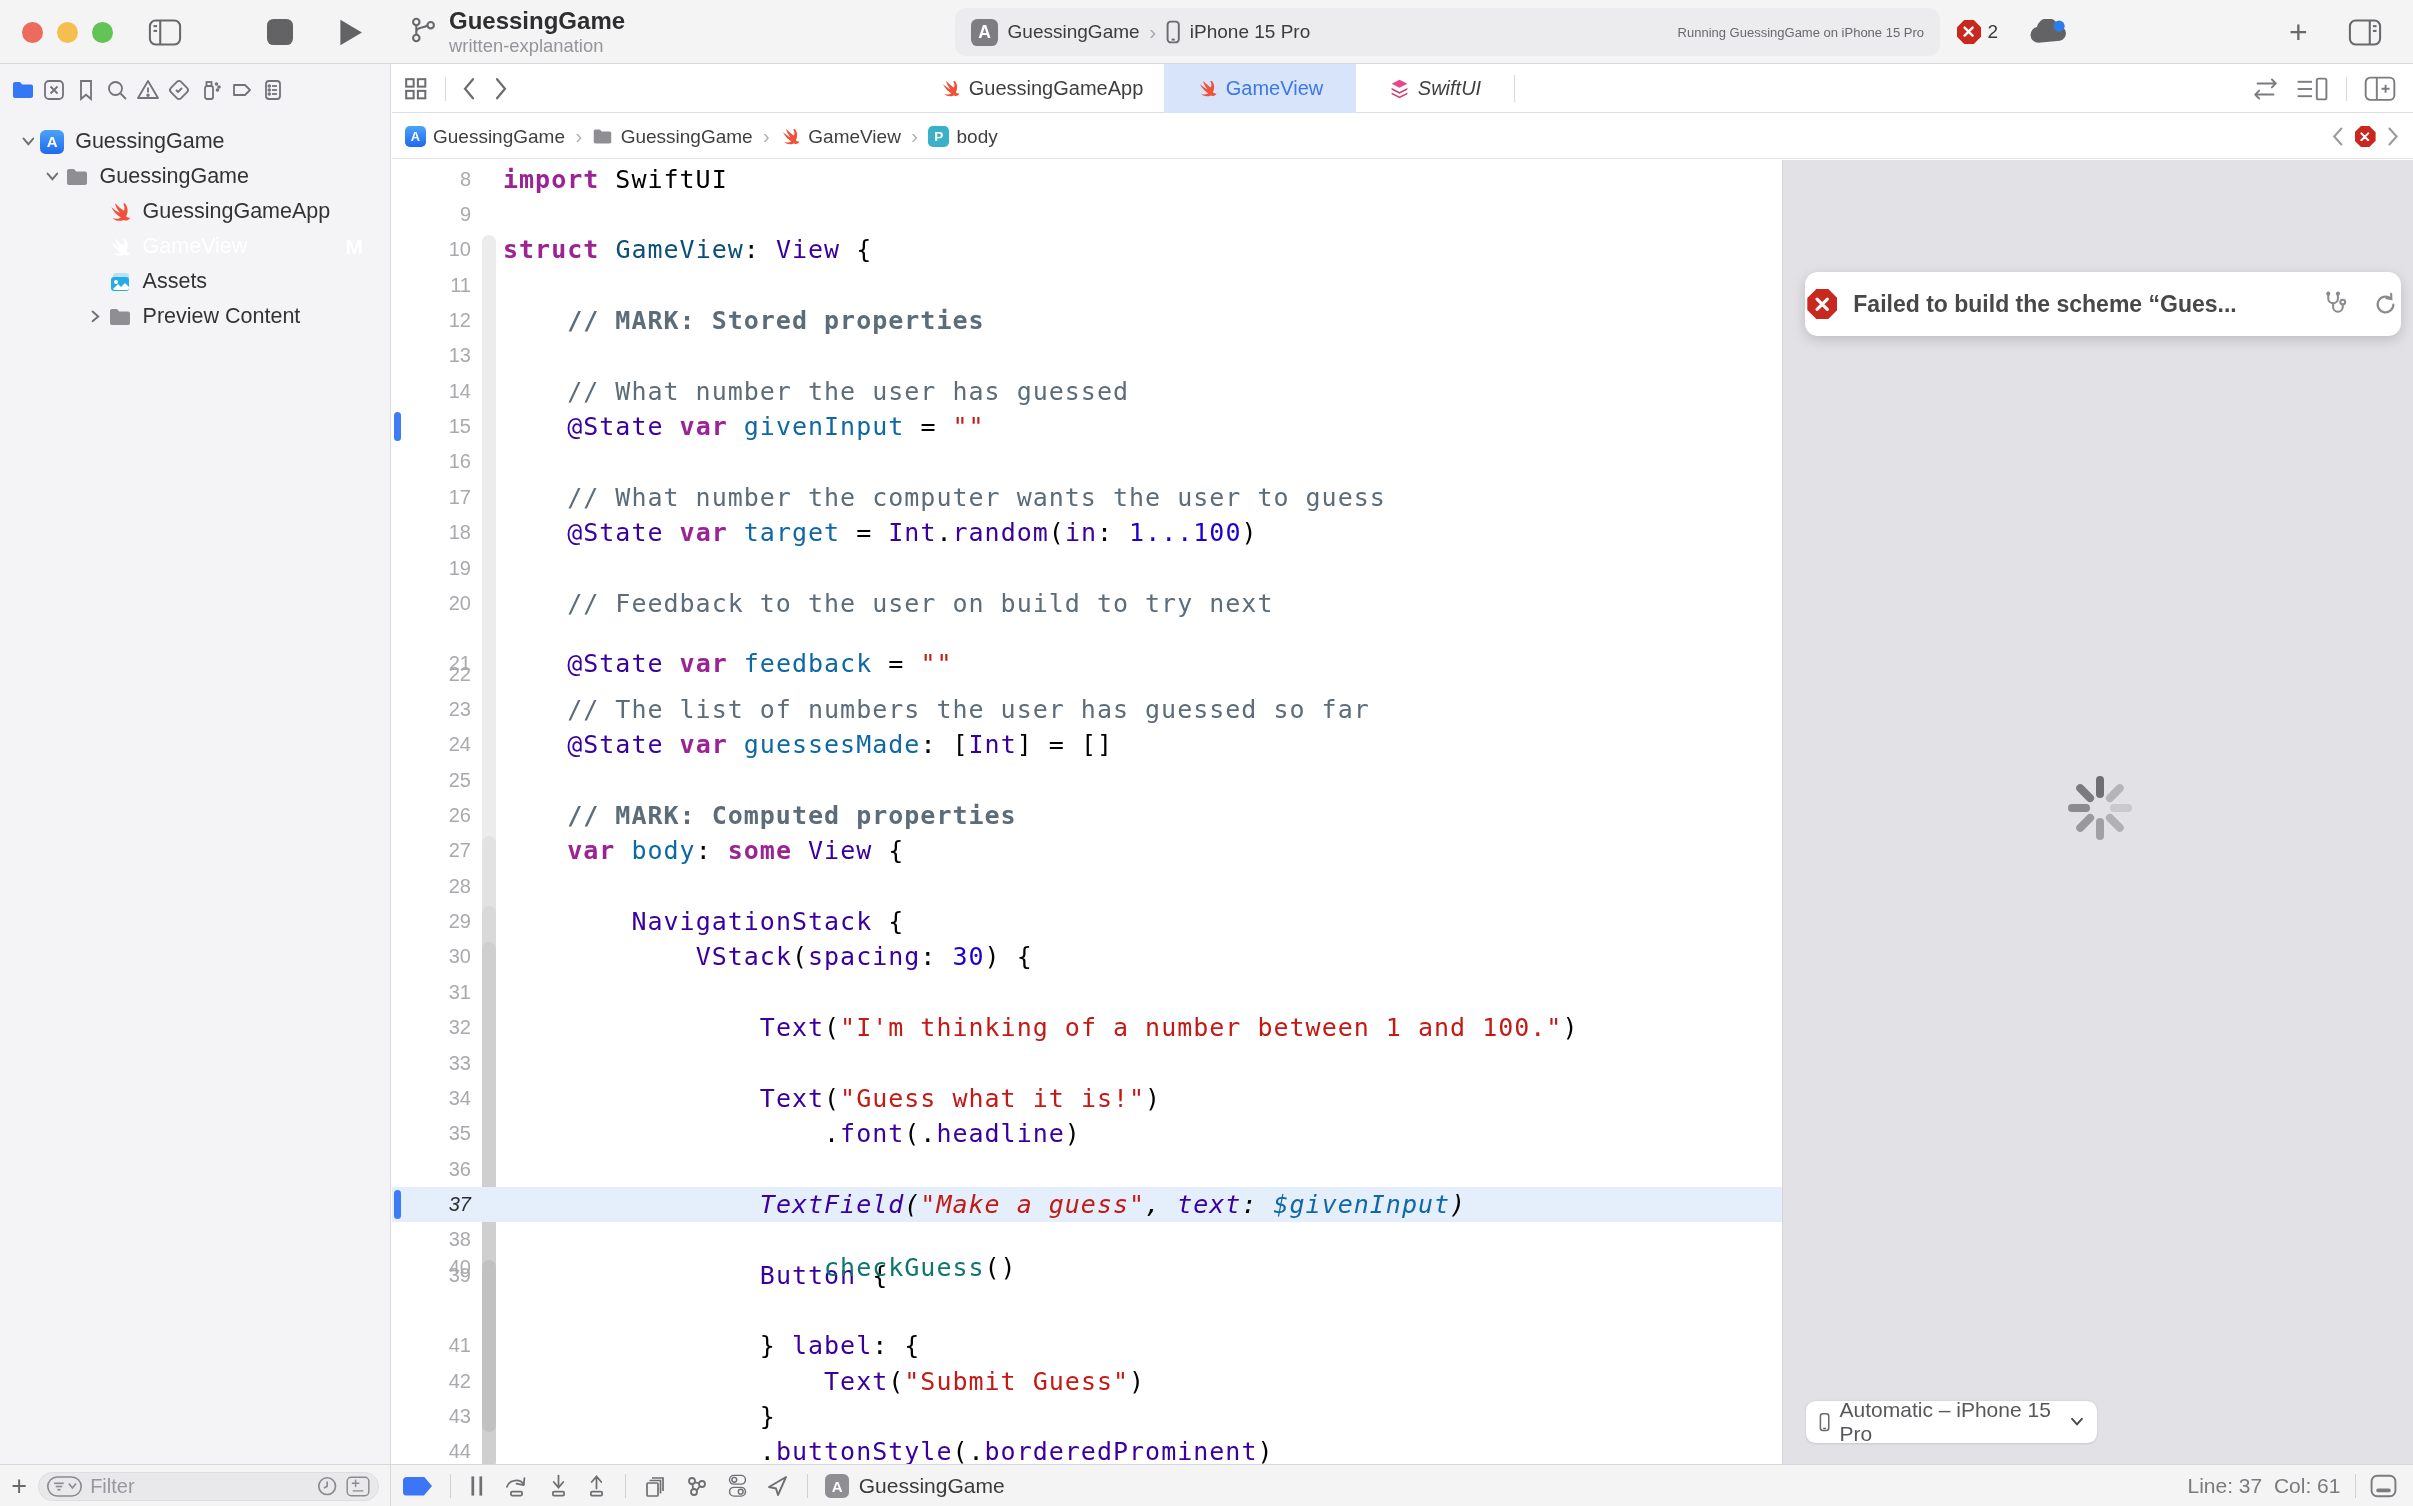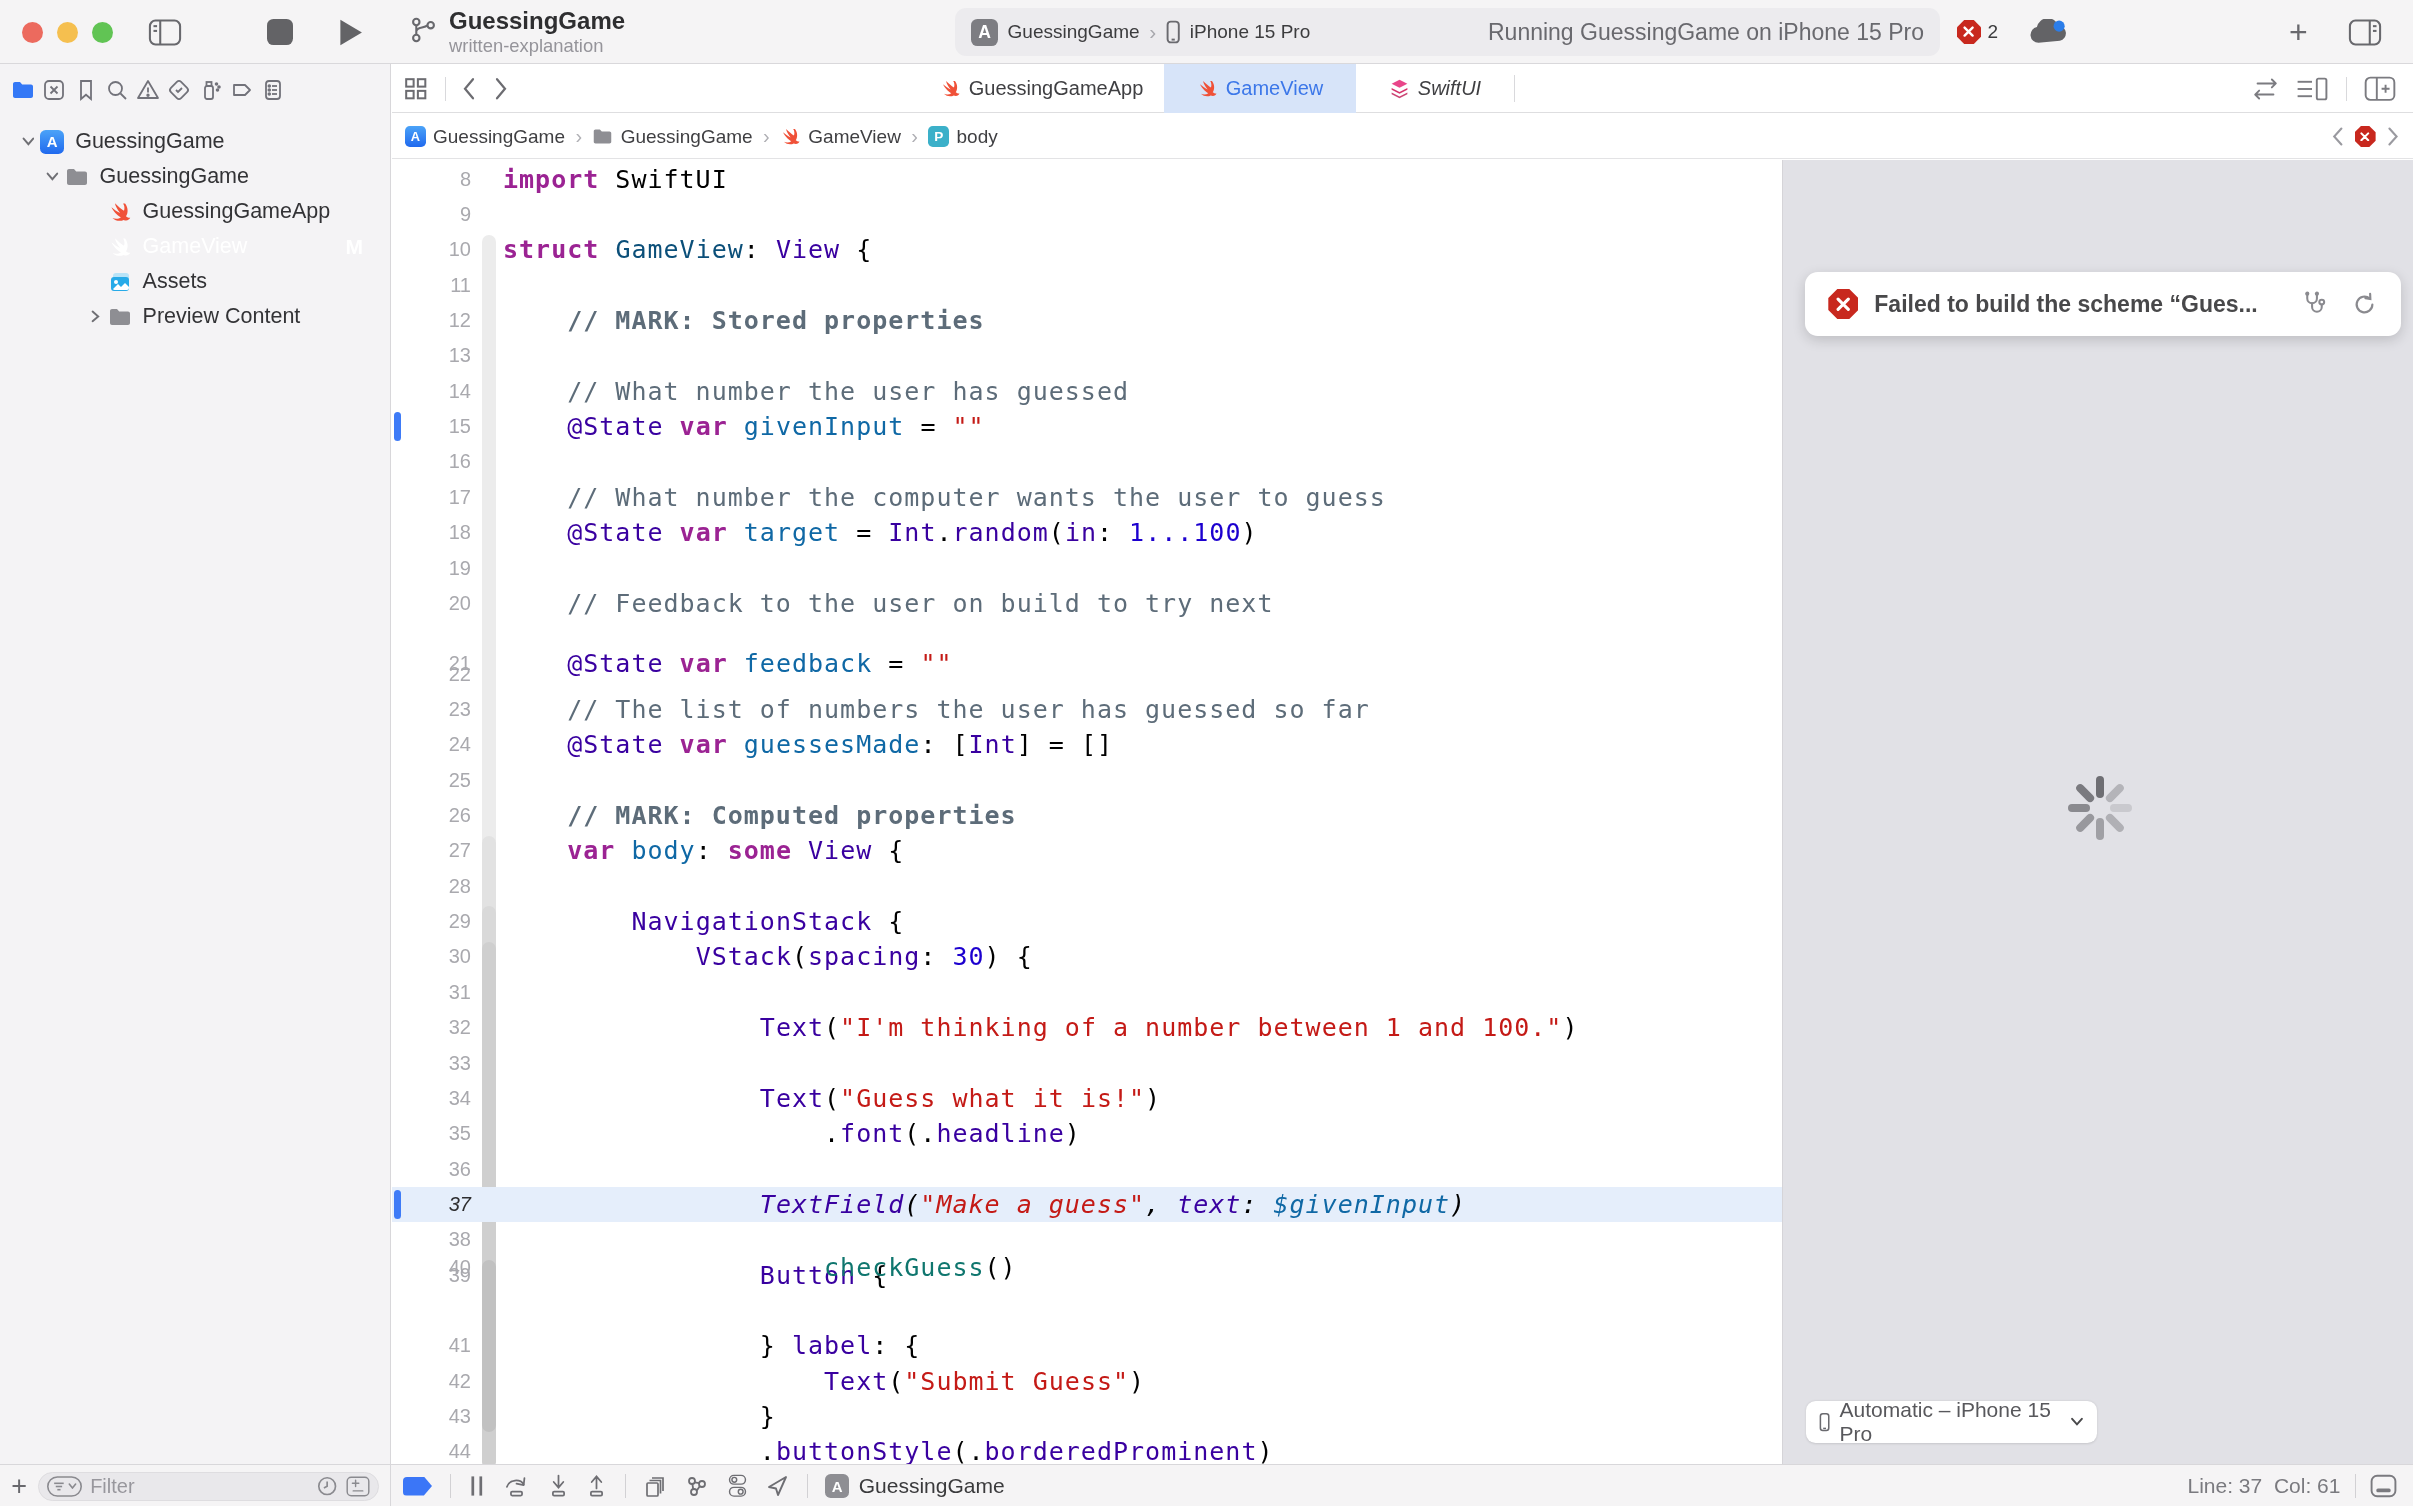--- a/index.html
+++ b/index.html
@@ -20,21 +20,21 @@
   .tl.green { left:92px; background:#61C454; }
   .tb-icon { position:absolute; top:0; height:64px; display:flex; align-items:center; color:#68686D; }
   .stop-sq { width:25.5px; height:25.5px; background:#636366; border-radius:6.4px; }
   .proj-head { position:absolute; left:409px; top:6.4px; display:flex; gap:8px; }
   .proj-title { font-size:24px; font-weight:700; color:#2E2E30; line-height:29px; }
   .proj-sub { font-size:18.4px; color:#95949A; line-height:21px; }
   .scheme-pill { position:absolute; left:955px; top:8px; width:985px; height:48px;
     background:#ECEBEE; border-radius:11.2px; display:flex; align-items:center; padding:0 16px; }
   .scheme-left { display:flex; align-items:center; gap:9.6px; font-size:19px; color:#3C3C3E; }
   .crumb-sep { color:#A7A7AC; font-size:21px; }
-  .scheme-status { margin-left:auto; font-size:23px; color:#69696E; }
+  .scheme-status { margin-left:auto; font-size:13px; color:#69696E; }
   .badge-oct { width:24px; height:24px; background:#C8281E; color:#fff;
     clip-path:polygon(30% 0,70% 0,100% 30%,100% 70%,70% 100%,30% 100%,0 70%,0 30%);
     display:flex; align-items:center; justify-content:center; }
   .err-count { font-size:19px; color:#3C3C3E; margin-left:6.4px; }
   .appbadge { border-radius:6.4px; display:flex; align-items:center; justify-content:center;
     color:#fff; font-weight:700; }
 
   
   .sidebar { position:absolute; left:0; top:64px; width:391px; height:1400px;
     background:#F4F3F5; border-right:0.8px solid #D8D7DA; }
@@ -88,21 +88,21 @@
   .tok-fn { color:#0f766e; }
   .tok-s { color:#C41A16; }
   .tok-n { color:#1C00CF; }
   .tok-c { color:#5D6C79; }
   .tok-cm { color:#5D6C79; font-weight:700; }
 
   
   .canvas { position:absolute; left:1782px; top:160px; width:631px; height:1304px;
     background:#E1E1E6; border-left:0.8px solid #D5D4D8; }
   .err-banner { position:absolute; left:22.3px; top:112px; width:596px; height:64px; background:#FFFFFF;
-    border-radius:12.8px; box-shadow:0 4px 12.8px rgba(0,0,0,.16); display:flex; align-items:center; padding:0 23px; gap:16px; }
+    border-radius:12.8px; box-shadow:0 4px 12.8px rgba(0,0,0,.16); display:flex; align-items:center; padding:0 2px; gap:16px; }
   .err-banner .badge-oct { width:30px; height:30px; flex:0 0 auto; }
   .err-text { font-size:23px; font-weight:700; color:#48484A; white-space:nowrap; overflow:hidden; }
   .err-actions { margin-left:auto; display:flex; gap:22.3px; color:#8A8A8F; }
   .spinner { position:absolute; left:317px; top:648px; width:0; height:0; }
   .spoke { position:absolute; left:-4px; top:-32px; width:8px; height:21.5px; border-radius:4px; transform-origin:4px 32px; }
   .device-pill { position:absolute; left:23px; top:1241px; width:291px; height:42px; background:#FFFFFF;
     border-radius:9.6px; display:flex; align-items:center; gap:9.6px; padding:0 12.8px; font-size:21px; color:#58585C;
     box-shadow:0 0.8px 2.4px rgba(0,0,0,.12); }
 
   

